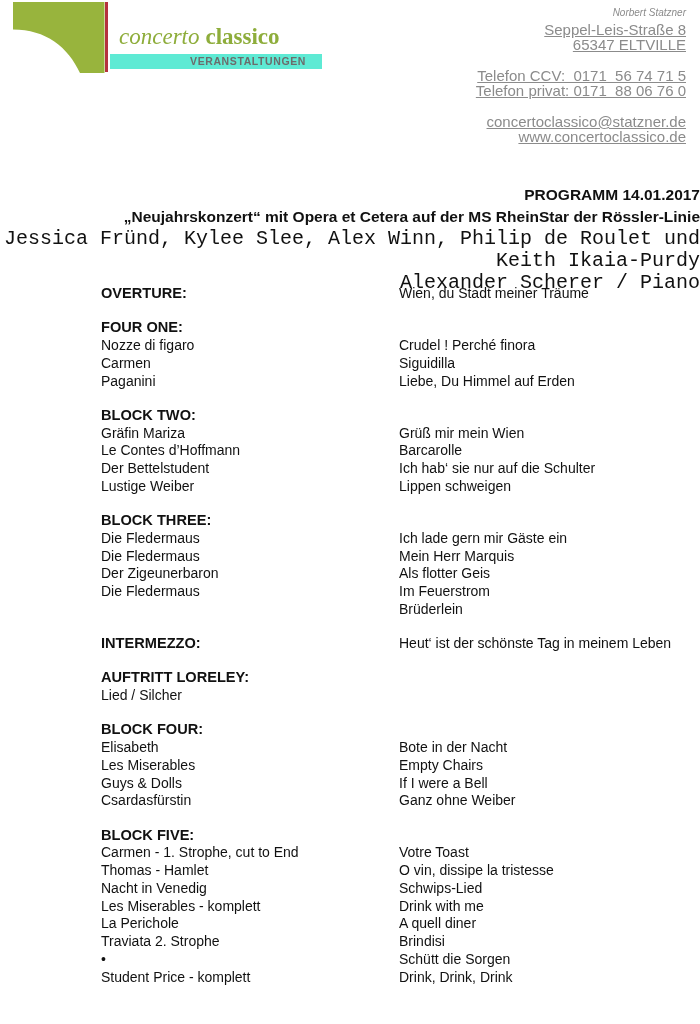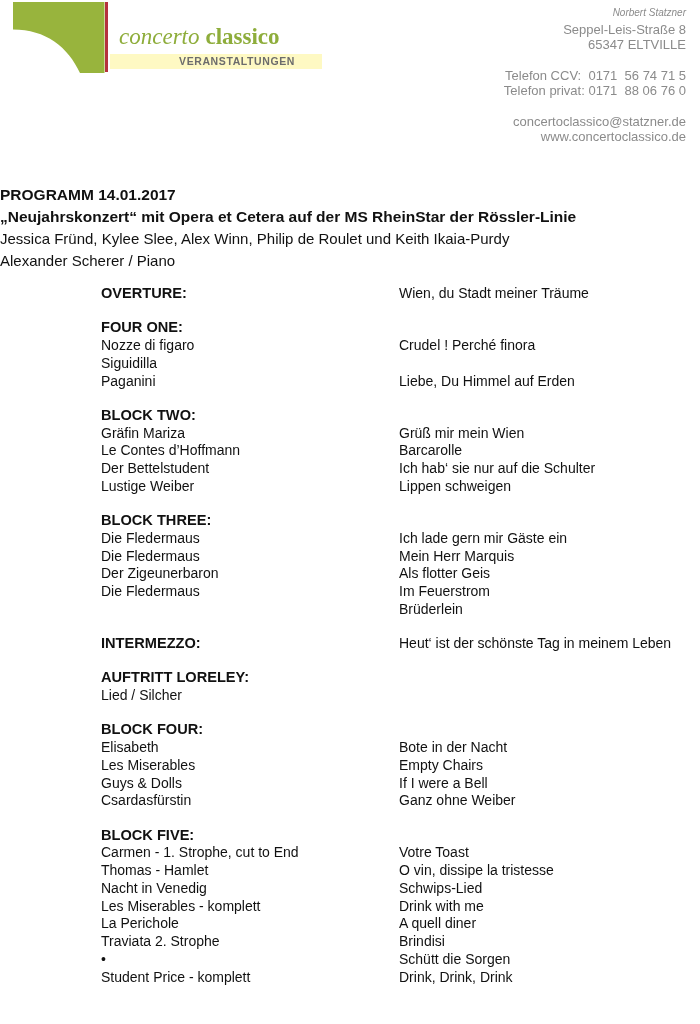--- a/index.html
+++ b/index.html
@@ -3,39 +3,39 @@
 <meta charset="utf-8">
 <style>
   html,body{margin:0;padding:0;background:#ffffff;}
   body{width:700px;height:1024px;position:relative;overflow:hidden;
        font-family:"Liberation Sans",sans-serif;color:#111;}
 
   
   .logo{position:absolute;left:13px;top:2px;width:330px;height:72px;}
   .note-svg{position:absolute;left:0;top:0;display:block;}
   .redline{position:absolute;left:92px;top:0;width:3px;height:70px;background:#b5323e;}
-  .yellowbar{position:absolute;left:97px;top:52px;width:212px;height:15px;background:#fef9c3;
+  .yellowbar{position:absolute;left:97px;top:52px;width:212px;height:15px;background:#5eead4;
              display:flex;align-items:center;justify-content:flex-end;
-             padding-right:27px;box-sizing:border-box;}
+             padding-right:16px;box-sizing:border-box;}
   .tagline{font-size:10.5px;font-weight:bold;color:#6c6c6c;letter-spacing:.6px;line-height:1;}
   .brand{position:absolute;left:106px;top:21px;white-space:nowrap;
          font-family:"Liberation Serif",serif;font-size:23px;line-height:27px;color:#8ead3b;}
   .brand .it{font-style:italic;margin-right:6px;}
   .brand .bd{font-weight:bold;}
 
   
   .contact{position:absolute;right:14px;top:3px;text-align:right;color:#8b8b8b;}
   .c-name{font-size:10px;line-height:19px;font-style:italic;}
-  .c-line{font-size:13px;line-height:15px;white-space:pre;}
+  .c-line{font-size:15px;line-height:15px;white-space:pre;text-decoration:underline;}
   .c-gap{height:16px;}
 
   
-  .title{position:absolute;left:0;right:0;top:184px;text-align:left;line-height:22px;}
+  .title{position:absolute;left:0;right:0;top:184px;text-align:right;line-height:22px;}
   .t-bold{font-weight:bold;font-size:15.5px;}
-  .t-reg{font-size:15px;}
+  .t-reg{font-size:20px;font-family:Liberation Mono, monospace;}
 
   
   .program{position:absolute;left:65px;right:8px;top:285px;}
   .section{margin-bottom:16.5px;margin-left:36px;}
   .prow{display:flex;line-height:17.75px;font-size:14px;}
   .pleft{flex:0 0 298px;width:298px;}
   .pright{flex:1;}
   .hdr{font-weight:bold;font-size:14.6px;}
 </style>
 </head>
@@ -83,20 +83,21 @@
     <div class="section">
       <div class="prow">
         <span class="pleft hdr">FOUR ONE:</span>
         <span class="pright"></span>
       </div>
       <div class="prow">
         <span class="pleft">Nozze di figaro</span>
         <span class="pright">Crudel ! Perché finora</span>
       </div>
       <div class="prow">
+        <span class="pleft">Carmen</span>
         <span class="pright">Siguidilla</span>
       </div>
       <div class="prow">
         <span class="pleft">Paganini</span>
         <span class="pright">Liebe, Du Himmel auf Erden</span>
       </div>
     </div>
     <div class="section">
       <div class="prow">
         <span class="pleft hdr">BLOCK TWO:</span>

